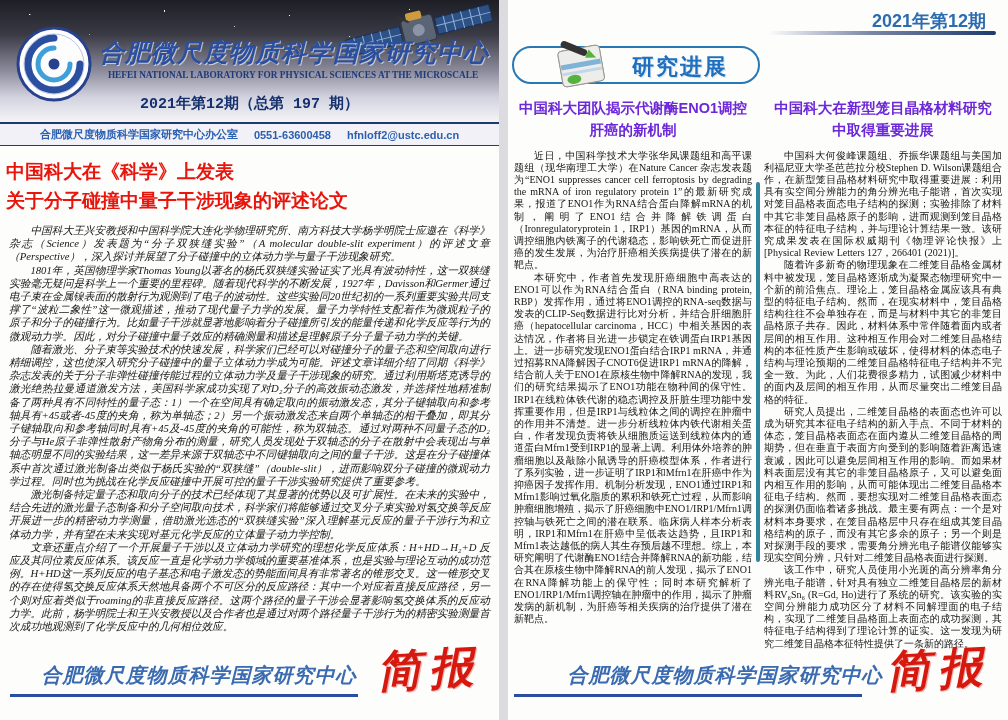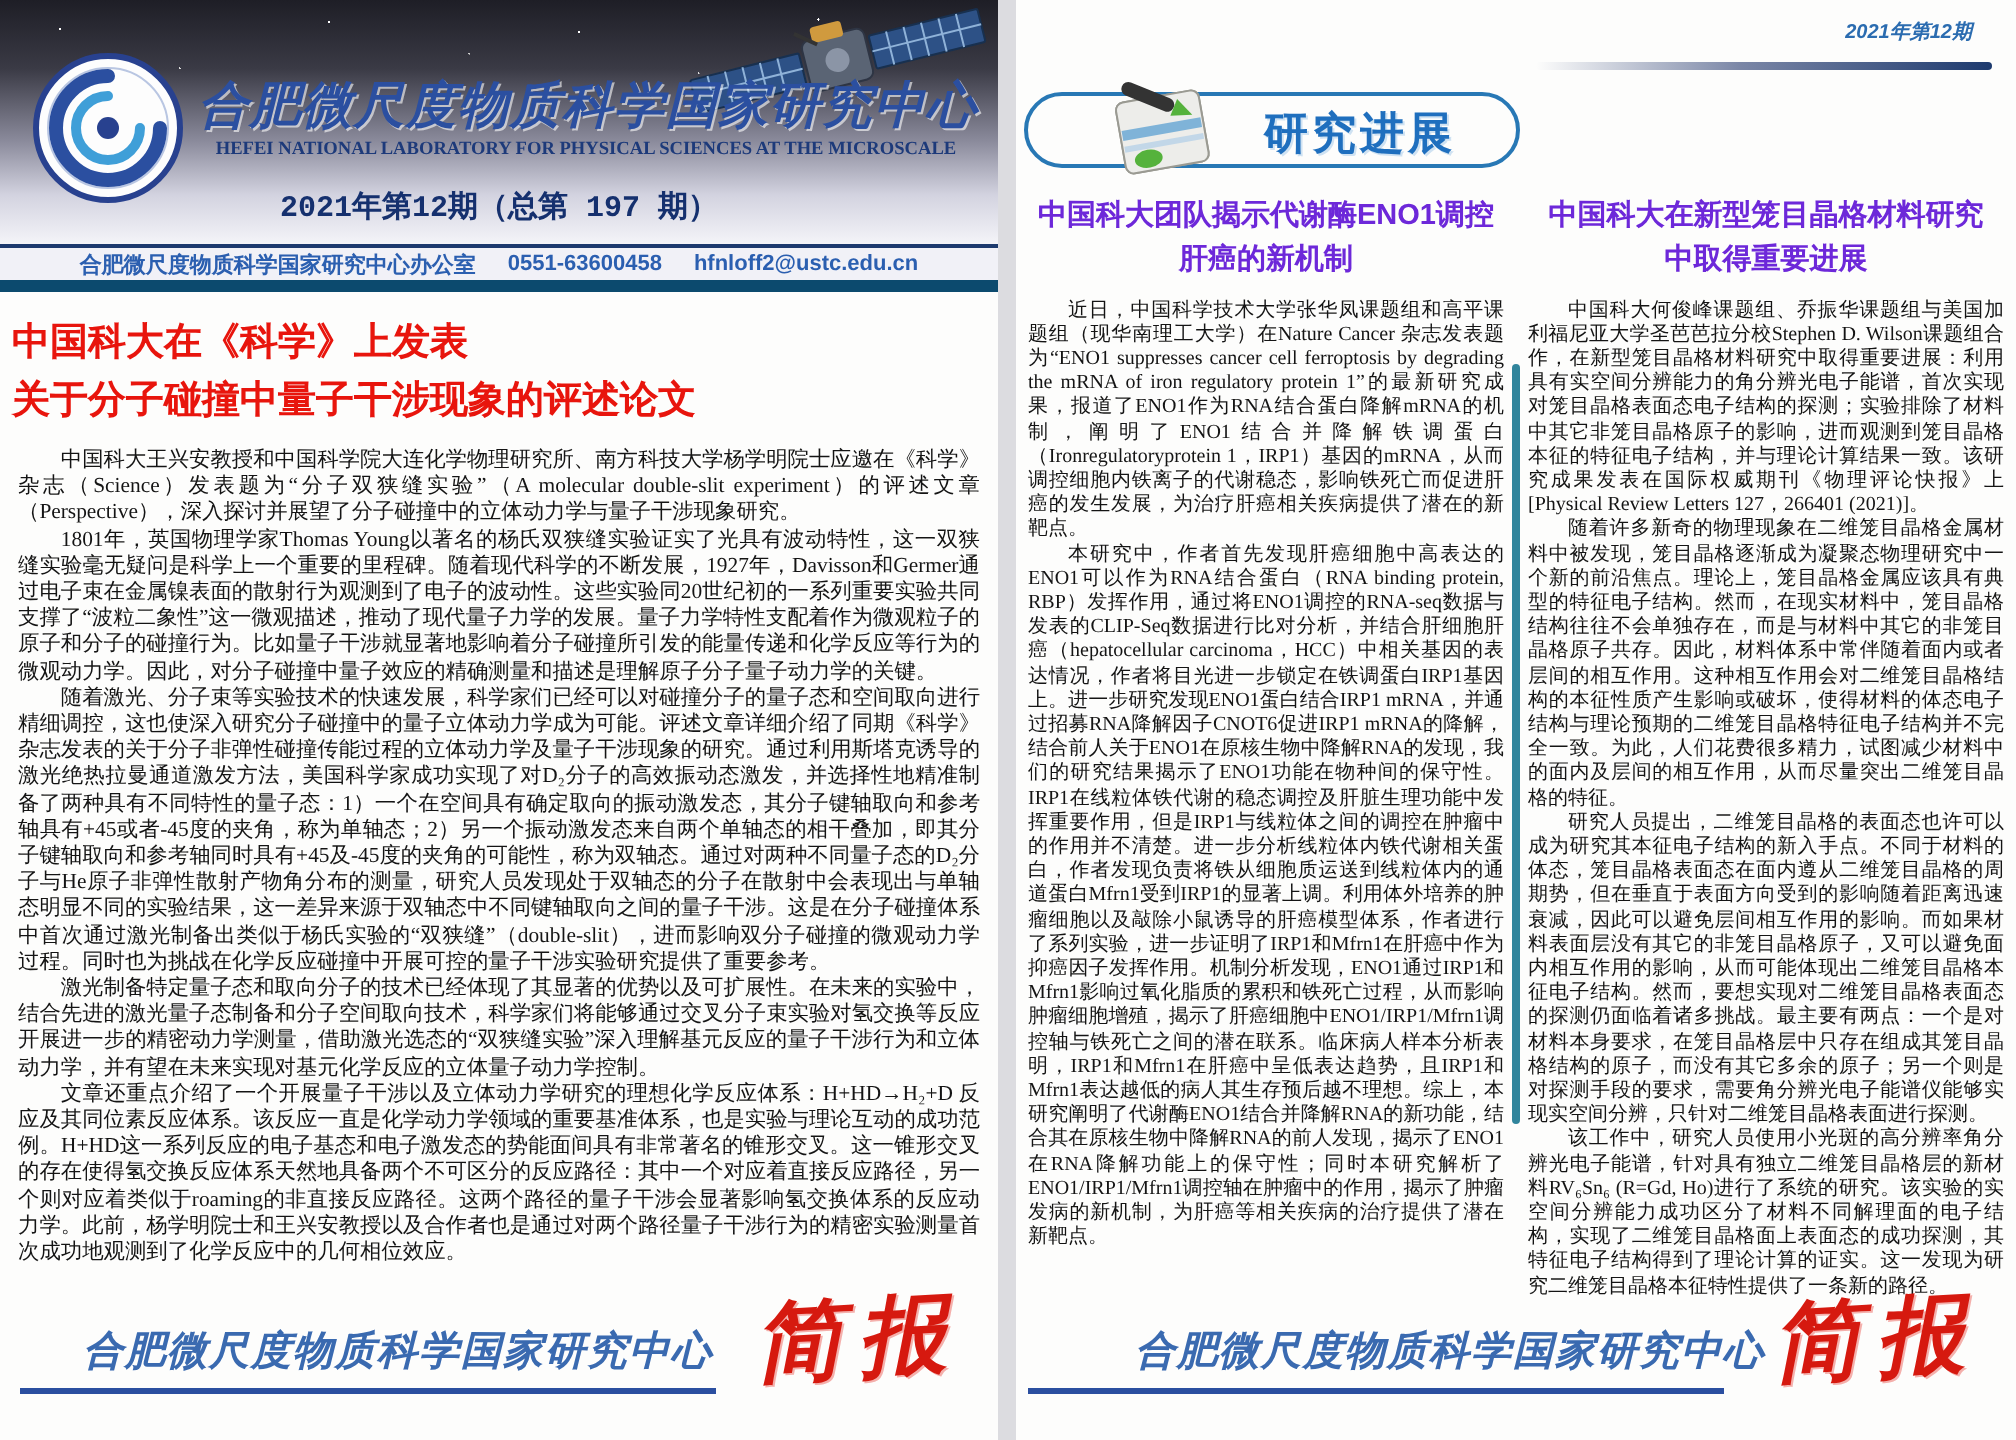--- a/index.html
+++ b/index.html
@@ -28,44 +28,44 @@
       radial-gradient(circle 1px at 64% 42%, #bbb 45%, transparent 50%); }
   .logo-circle { position:absolute; left:16px; top:26px; width:76px; height:76px; z-index:3; }
   .satellite { position:absolute; right:4px; top:0; width:152px; height:62px; z-index:2; }
   .mast-title { position:absolute; z-index:3; left:96px; top:36px; width:396px; text-align:center;
     color:#2b4fa0; font-size:25px; font-weight:bold; font-style:italic; letter-spacing:1px;
     text-shadow:1px 1px 0 rgba(255,255,255,.6); white-space:nowrap; }
   .mast-en { position:absolute; z-index:3; left:92px; top:70px; width:402px; text-align:center;
     color:#1d3a7a; font-size:9.3px; font-weight:bold; font-family:"Liberation Serif", serif; white-space:nowrap; }
   .mast-issue { position:absolute; z-index:3; left:0; top:94px; width:100%; text-align:center;
     color:#15306e; font-size:15px; font-weight:bold; font-family:Liberation Mono, monospace; }
-  .contact-bar { height:24px; border-top:2px solid #1d3a6e; border-bottom:6px solid #0c4a6e;
+  .contact-bar { height:24px; border-top:2px solid #1d3a6e; border-bottom:1px solid #0c4a6e;
     background:#f1f1f7; display:flex; justify-content:center; align-items:center; gap:16px;
     color:#2b5fb0; font-size:11px; font-weight:bold; font-family:"Liberation Sans", sans-serif; }
 
   .article-title { margin:12px 6px 9px; text-align:left; color:#e8150d; font-size:19px;
     line-height:1.5; font-weight:bold; font-family:"Liberation Sans", sans-serif; }
   .article-body { padding:0 9px; color:#141414; font-size:10.7px; line-height:13.2px; text-align:justify; }
-  .article-body p { text-indent:2em; }
+  .article-body p { text-indent:2em;font-style:italic; }
 
   
   .page-footer { position:absolute; left:0; right:0; bottom:8px; height:64px; }
   .footer-org { position:absolute; left:34px; top:14px; width:330px; text-align:center;
     color:#3a6ab0; font-size:20px; font-weight:bold; font-style:italic; letter-spacing:1px;
     font-family:"Liberation Sans", sans-serif; white-space:nowrap; }
   .footer-rule { position:absolute; left:10px; top:46px; width:348px; height:3px; background:#2b4fa0; }
   .footer-seal { position:absolute; right:18px; top:-8px; color:#d6190f; font-size:44px;
     font-weight:bold; font-style:italic; letter-spacing:8px; transform:rotate(-3deg);
     font-family:"Liberation Serif", serif; text-shadow:1px 1px 0 #f4b0ac; }
   .page-right .footer-org { left:52px; }
   .page-right .footer-rule { left:6px; }
 
   
-  .issue-tag { position:absolute; top:9px; right:22px; color:#2b6cb0; font-size:10px;
-    font-weight:bold; font-family:"Liberation Sans", sans-serif;font-style:italic; }
+  .issue-tag { position:absolute; top:9px; right:22px; color:#2b6cb0; font-size:18px;
+    font-weight:bold; font-family:"Liberation Sans", sans-serif; }
   .issue-rule { position:absolute; top:31px; right:12px; width:228px; height:4px; border-radius:2px;
     background:linear-gradient(90deg, rgba(90,100,130,0) 0%, #7a86a6 45%, #1d3a6e 100%); }
   .section-badge { position:absolute; top:46px; left:4px; width:248px; height:38px;
     border:2.5px solid #2878b5; border-radius:19px; }
   .badge-label { position:absolute; left:118px; top:4px; color:#1f6fbe; font-size:22px;
     font-weight:bold; letter-spacing:2px; font-family:"Liberation Sans", sans-serif;
     text-shadow:1px 1px 0 #cfe2f2; }
   .badge-icon { position:absolute; left:36px; top:-14px; width:62px; height:62px; }
 
   .columns { position:absolute; top:98px; left:6px; right:6px; bottom:74px; }

